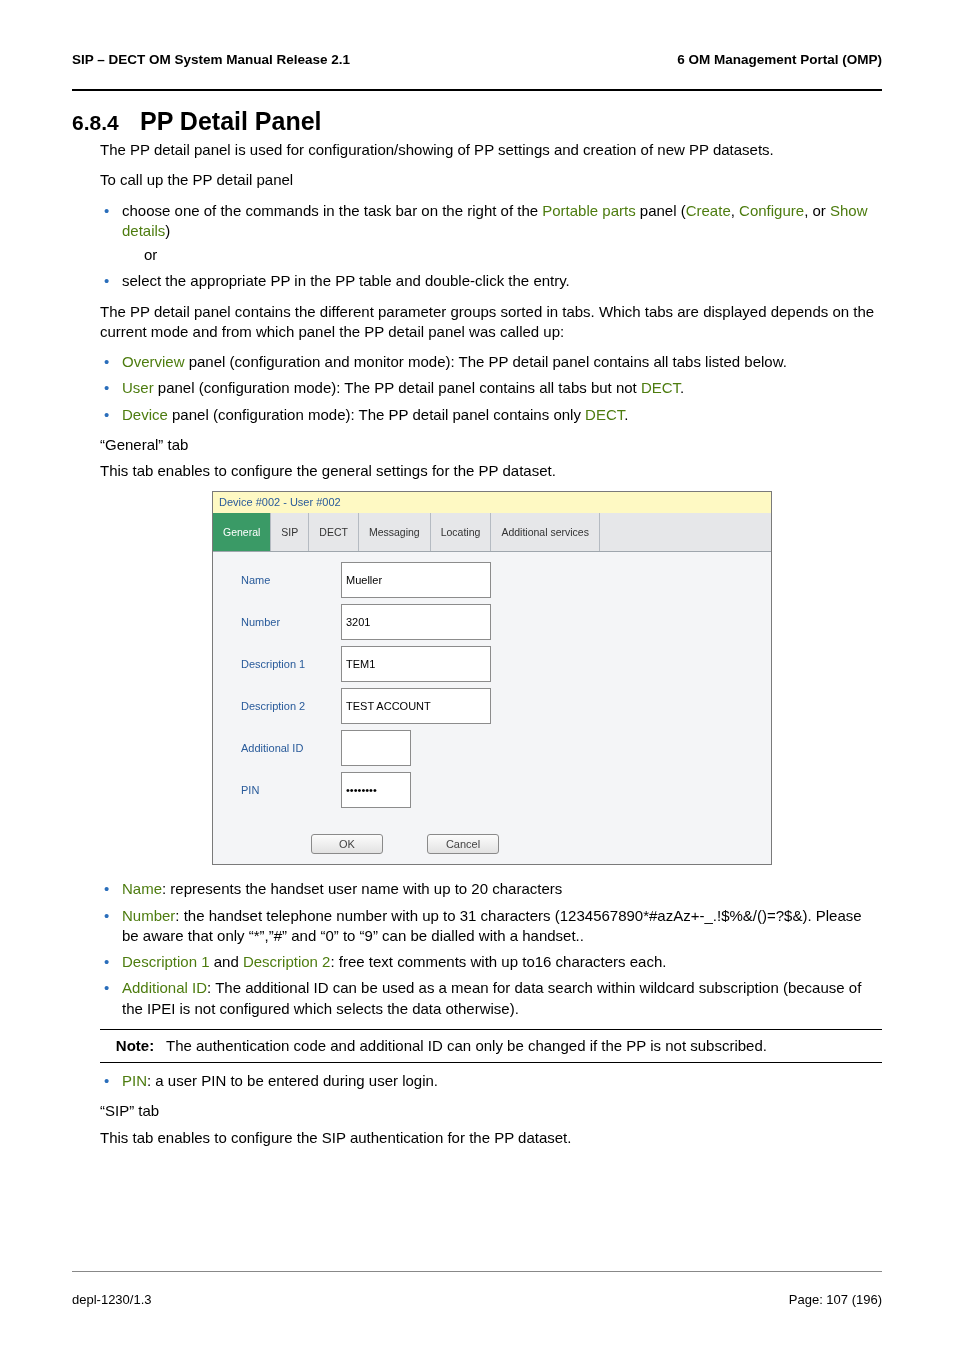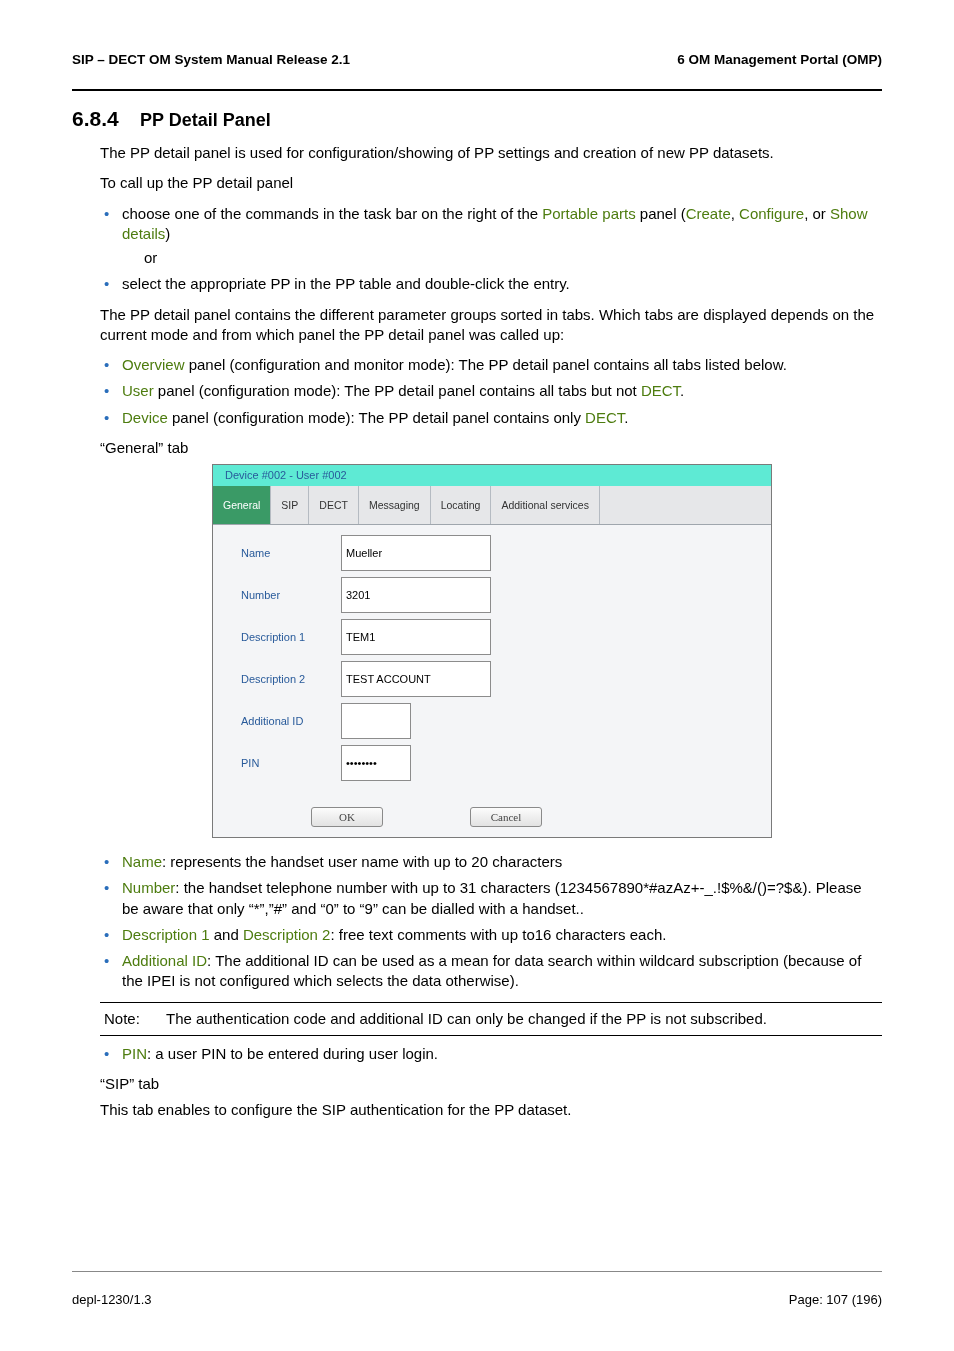--- a/index.html
+++ b/index.html
@@ -1,43 +1,43 @@
 <!DOCTYPE html>
 <html><head>
 <meta charset="utf-8">
 <style>
   * { box-sizing: border-box; margin: 0; padding: 0; }
   body { width: 954px; height: 1351px; background: #fff; font-family: Arial, Helvetica, sans-serif; color: #000; position: relative; }
   .page { padding: 52px 72px 0 72px; }
   .hdr { display: flex; justify-content: space-between; font-weight: bold; font-size: 13.5px; padding-bottom: 22px; border-bottom: 2px solid #000; margin-bottom: 16px; }
-  .h2row { display: flex; align-items: baseline; margin-bottom: 12px; }
+  .h2row { display: flex; align-items: baseline; margin-bottom: 4px; }
   .h2num { font-weight: bold; font-size: 21px; width: 68px; }
-  .h2title { font-weight: bold; font-size: 18px; }
+  .h2title { font-weight: bold; font-size: 25px; }
   .content { margin-left: 28px; font-size: 15px; line-height: 1.35; }
   .content p { margin-bottom: 10px; }
   ul.blist { list-style: none; margin: 0 0 10px 0; padding: 0; }
   ul.blist > li { position: relative; padding-left: 22px; margin-bottom: 6px; }
   ul.blist > li::before { content: "•"; position: absolute; left: 4px; top: 0; color: #2a6ebb; font-size: 15px; line-height: 1.35; }
   .sub { margin: 4px 0 4px 22px; }
   .link { color: #4d7c0f; font-weight: normal; }
   .subhead { font-weight: normal; font-size: 15px; margin: 10px 0 6px 0; }
   .notebox { border: 1px solid #000; border-left: none; border-right: none; padding: 6px 4px; margin: 10px 0 8px 0; display: flex; }
-  .notebox .nlabel { font-weight: normal; width: 62px; flex: 0 0 62px; }
+  .notebox .nlabel { font-weight: bold; width: 62px; flex: 0 0 62px; text-align: center; }
   .notebox .ntext { flex: 1; }
   .screenshot { width: 560px; margin: 6px 0 14px 112px; border: 1px solid #7a7a7a; background: #f4f5f7; }
-  .shot-title { background: #5eead4; padding: 3px 12px; font-size: 11px; color: #285a9a; }
+  .shot-title { background: #fef9c3; padding: 3px 6px; font-size: 11px; color: #285a9a; }
   .tabs { display: flex; background: #e6e7e9; border-bottom: 1px solid #9fa6ad; }
   .tab { font-size: 10.5px; padding: 12px 10px; border-right: 1px solid #b5bbc2; color: #333; background: #e6e7e9; }
   .tab.active { background: #3a9a66; color: #fff; }
   .formarea { padding: 10px 14px 14px 28px; }
   .frow { display: flex; align-items: center; margin-bottom: 6px; }
   .flabel { width: 100px; font-size: 11px; color: #285a9a; }
   .finput { border: 1px solid #8c8c8c; background: #fff; font-size: 11px; padding: 17px 4px; width: 150px; height: 17px; }
   .finput.narrow { width: 70px; }
-  .btnrow { display: flex; gap: 87px; padding: 6px 0 10px 98px; font-family: Liberation Serif, serif; }
+  .btnrow { display: flex; gap: 44px; padding: 6px 0 10px 98px; }
   .btn { width: 72px; height: 20px; font-size: 11px; background: linear-gradient(#fcfcfc,#e2e2e2); border: 1px solid #8a8a8a; border-radius: 3px; text-align: center; line-height: 18px; color: #444; }
   .ftr { position: absolute; bottom: 44px; left: 72px; right: 72px; border-top: 1px solid #888; padding-top: 20px; display: flex; justify-content: space-between; font-size: 13px; }
 </style>
 </head>
 <body>
 
 <div class="page">
   <div class="hdr">
     <span>SIP – DECT OM System Manual Release 2.1</span>
     <span>6 OM Management Portal (OMP)</span>
@@ -62,20 +62,21 @@
 
     <p>The PP detail panel contains the different parameter groups sorted in tabs. Which tabs are displayed depends on the current mode and from which panel the PP detail panel was called up:</p>
 
     <ul class="blist">
       <li><span class="link">Overview</span><span> panel (configuration and monitor mode): The PP detail panel contains all tabs listed below.</span></li>
       <li><span class="link">User</span><span> panel (configuration mode): The PP detail panel contains all tabs but not </span><span class="link">DECT</span><span>.</span></li>
       <li><span class="link">Device</span><span> panel (configuration mode): The PP detail panel contains only </span><span class="link">DECT</span><span>.</span></li>
     </ul>
 
     <div class="subhead">“General” tab</div>
+    <p>This tab enables to configure the general settings for the PP dataset.</p>
 
     <div class="screenshot">
       <div class="shot-title">Device #002 - User #002</div>
       <div class="tabs">
         <div class="tab active">General</div>
         <div class="tab">SIP</div>
         <div class="tab">DECT</div>
         <div class="tab">Messaging</div>
         <div class="tab">Locating</div>
         <div class="tab">Additional services</div>

